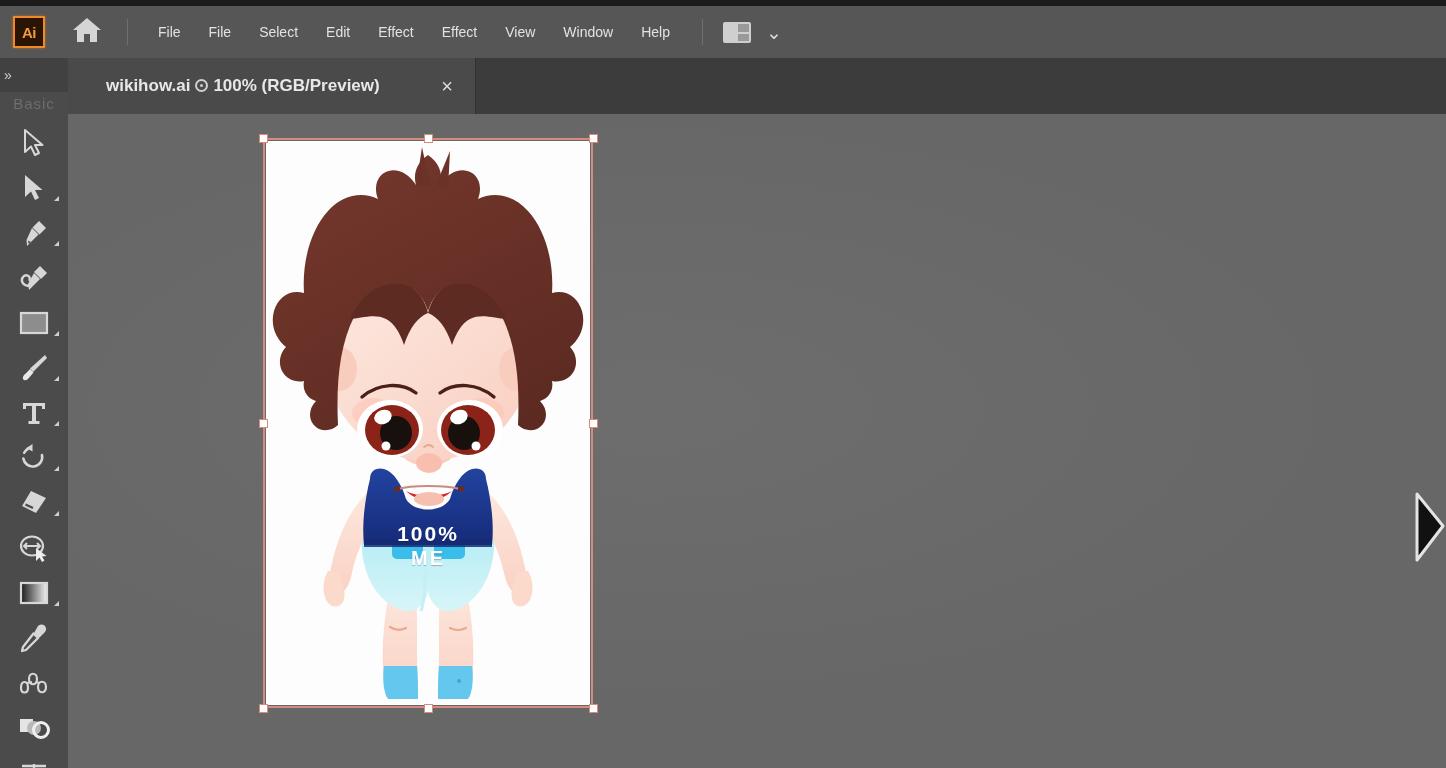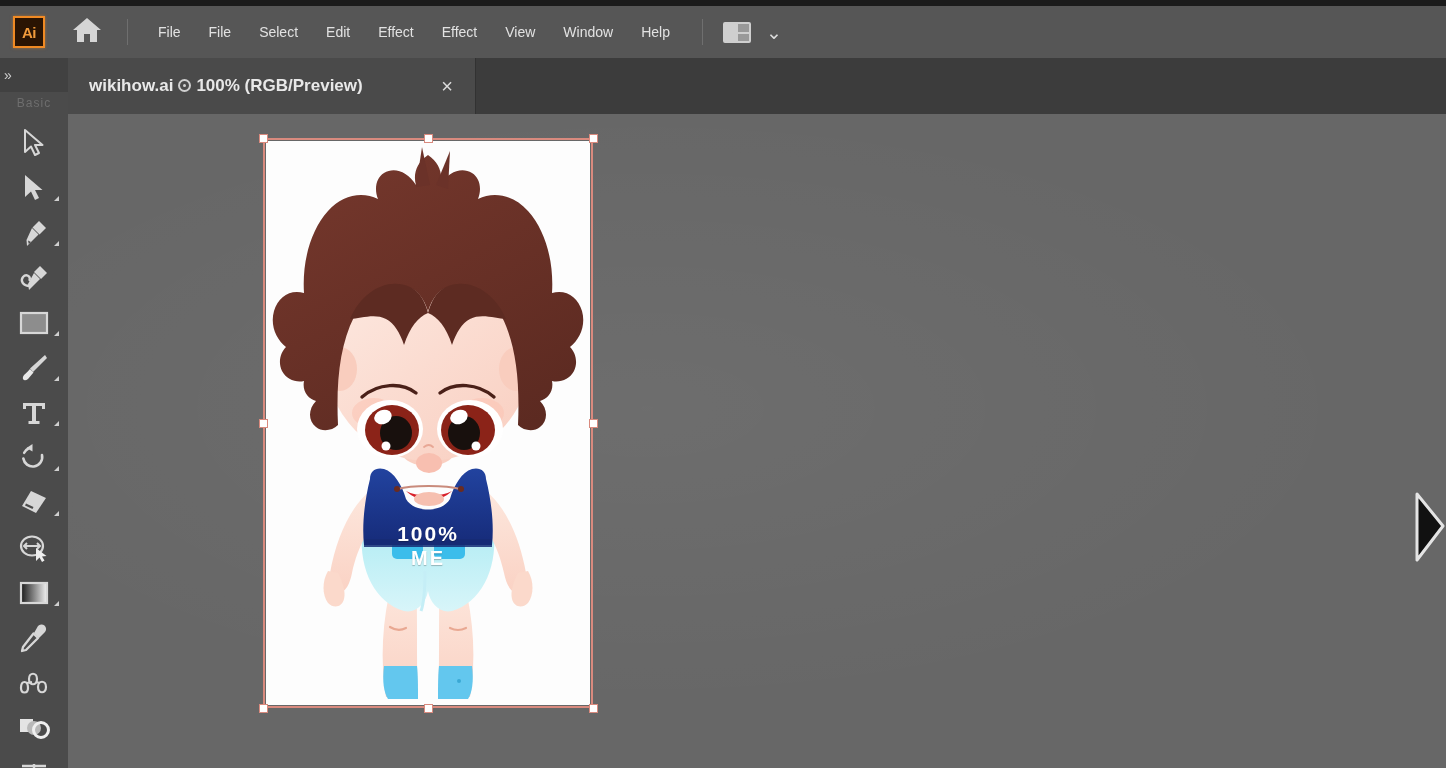--- a/index.html
+++ b/index.html
@@ -66,21 +66,21 @@
     position:absolute; left:68px; top:58px; width:1378px; height:56px;
     background:#3c3c3c;
   }
   .doc-tab {
     position:absolute; left:0; top:0; width:408px; height:56px;
     background:#4a4a4a;
     display:flex; align-items:center;
     border-right:1px solid #323232;
   }
   .doc-tab-label {
-    color:#e8e8e8; font-size:17px; font-weight:bold; margin-left:21px;
+    color:#e8e8e8; font-size:17px; font-weight:bold; margin-left:38px;
     white-space:nowrap;
   }
   .doc-tab-dot {
     display:inline-block; width:13px; height:13px; border-radius:50%;
     border:2px solid #cfcfcf; margin:0 5px; vertical-align:-1px;
     position:relative;
   }
   .doc-tab-dot::after {
     content:""; position:absolute; left:3px; top:3px; width:3px; height:3px;
     border-radius:50%; background:#cfcfcf;
@@ -94,21 +94,21 @@
   .toolpanel {
     position:absolute; left:0; top:58px; width:68px; height:710px;
     background:#4b4b4b;
   }
   .tp-header {
     height:34px; background:#414141; display:flex; align-items:center;
     padding-left:4px;
   }
   .tp-chevrons { color:#cfcfcf; font-size:14px; letter-spacing:-2px; }
   .tp-title {
-    height:22px; color:#6e6e6e; font-size:12px;
+    height:22px; color:#6e6e6e; font-size:15px;
     display:flex; align-items:center; justify-content:center;
     letter-spacing:1px;
   }
   .tool-list { padding-top:6px; }
   .tool {
     position:relative; height:45px;
     display:flex; align-items:center; justify-content:center;
   }
   .tool svg { display:block; }
   .tool .corner {

